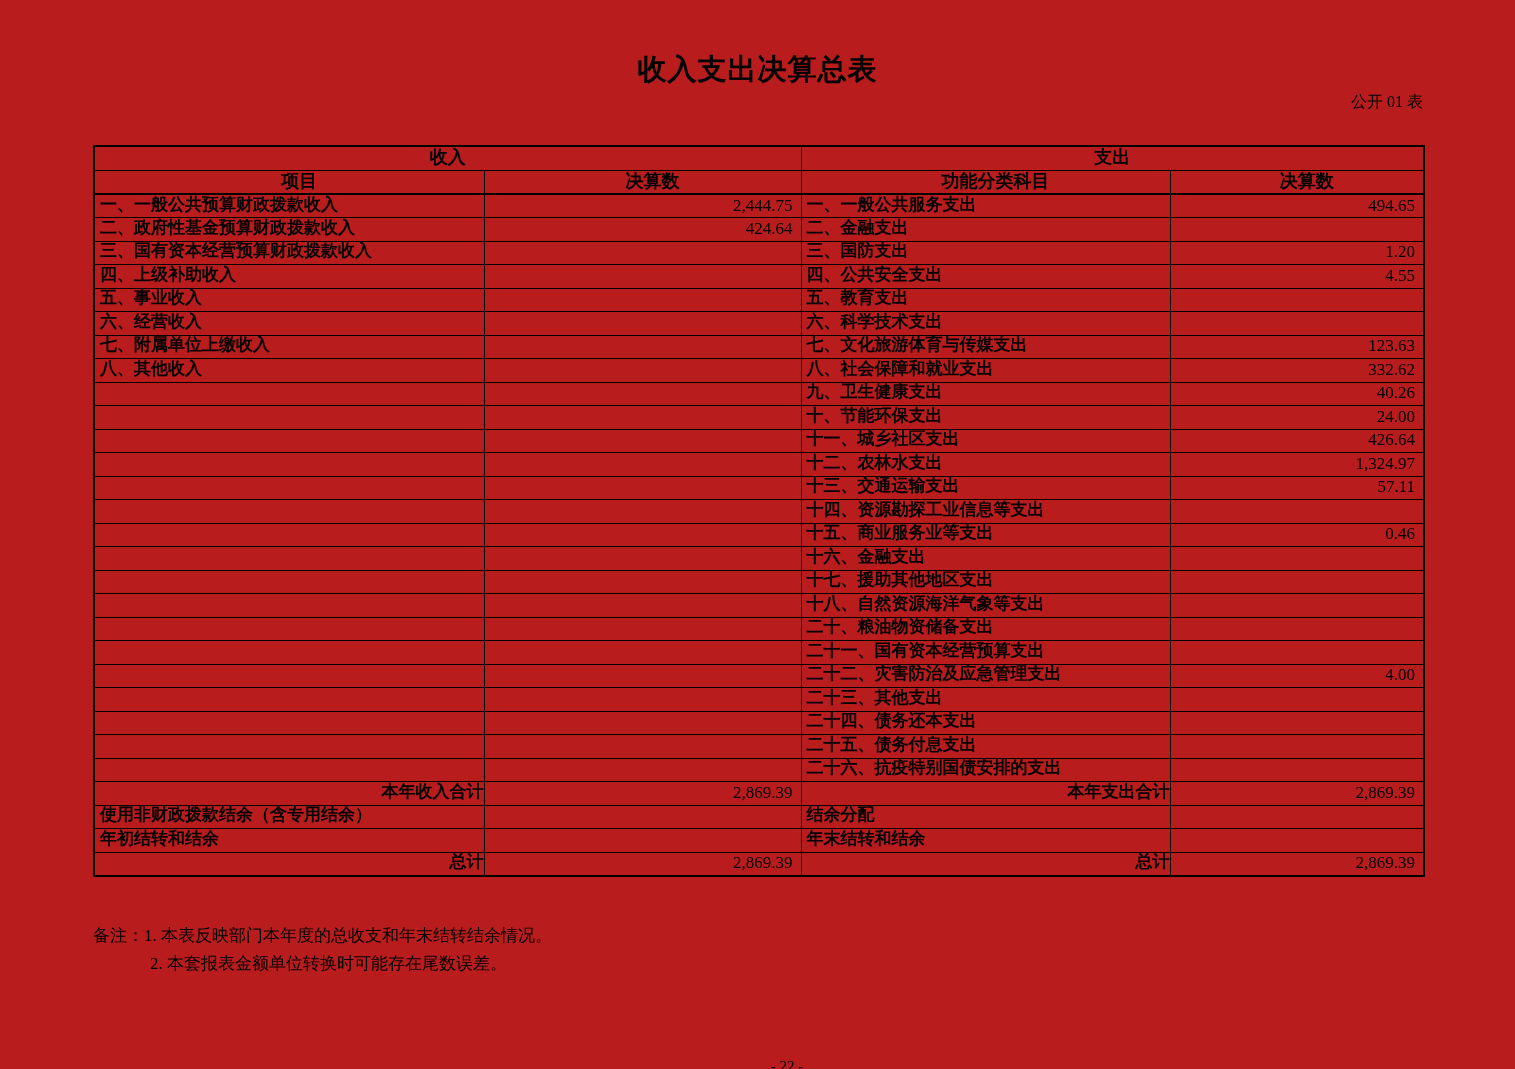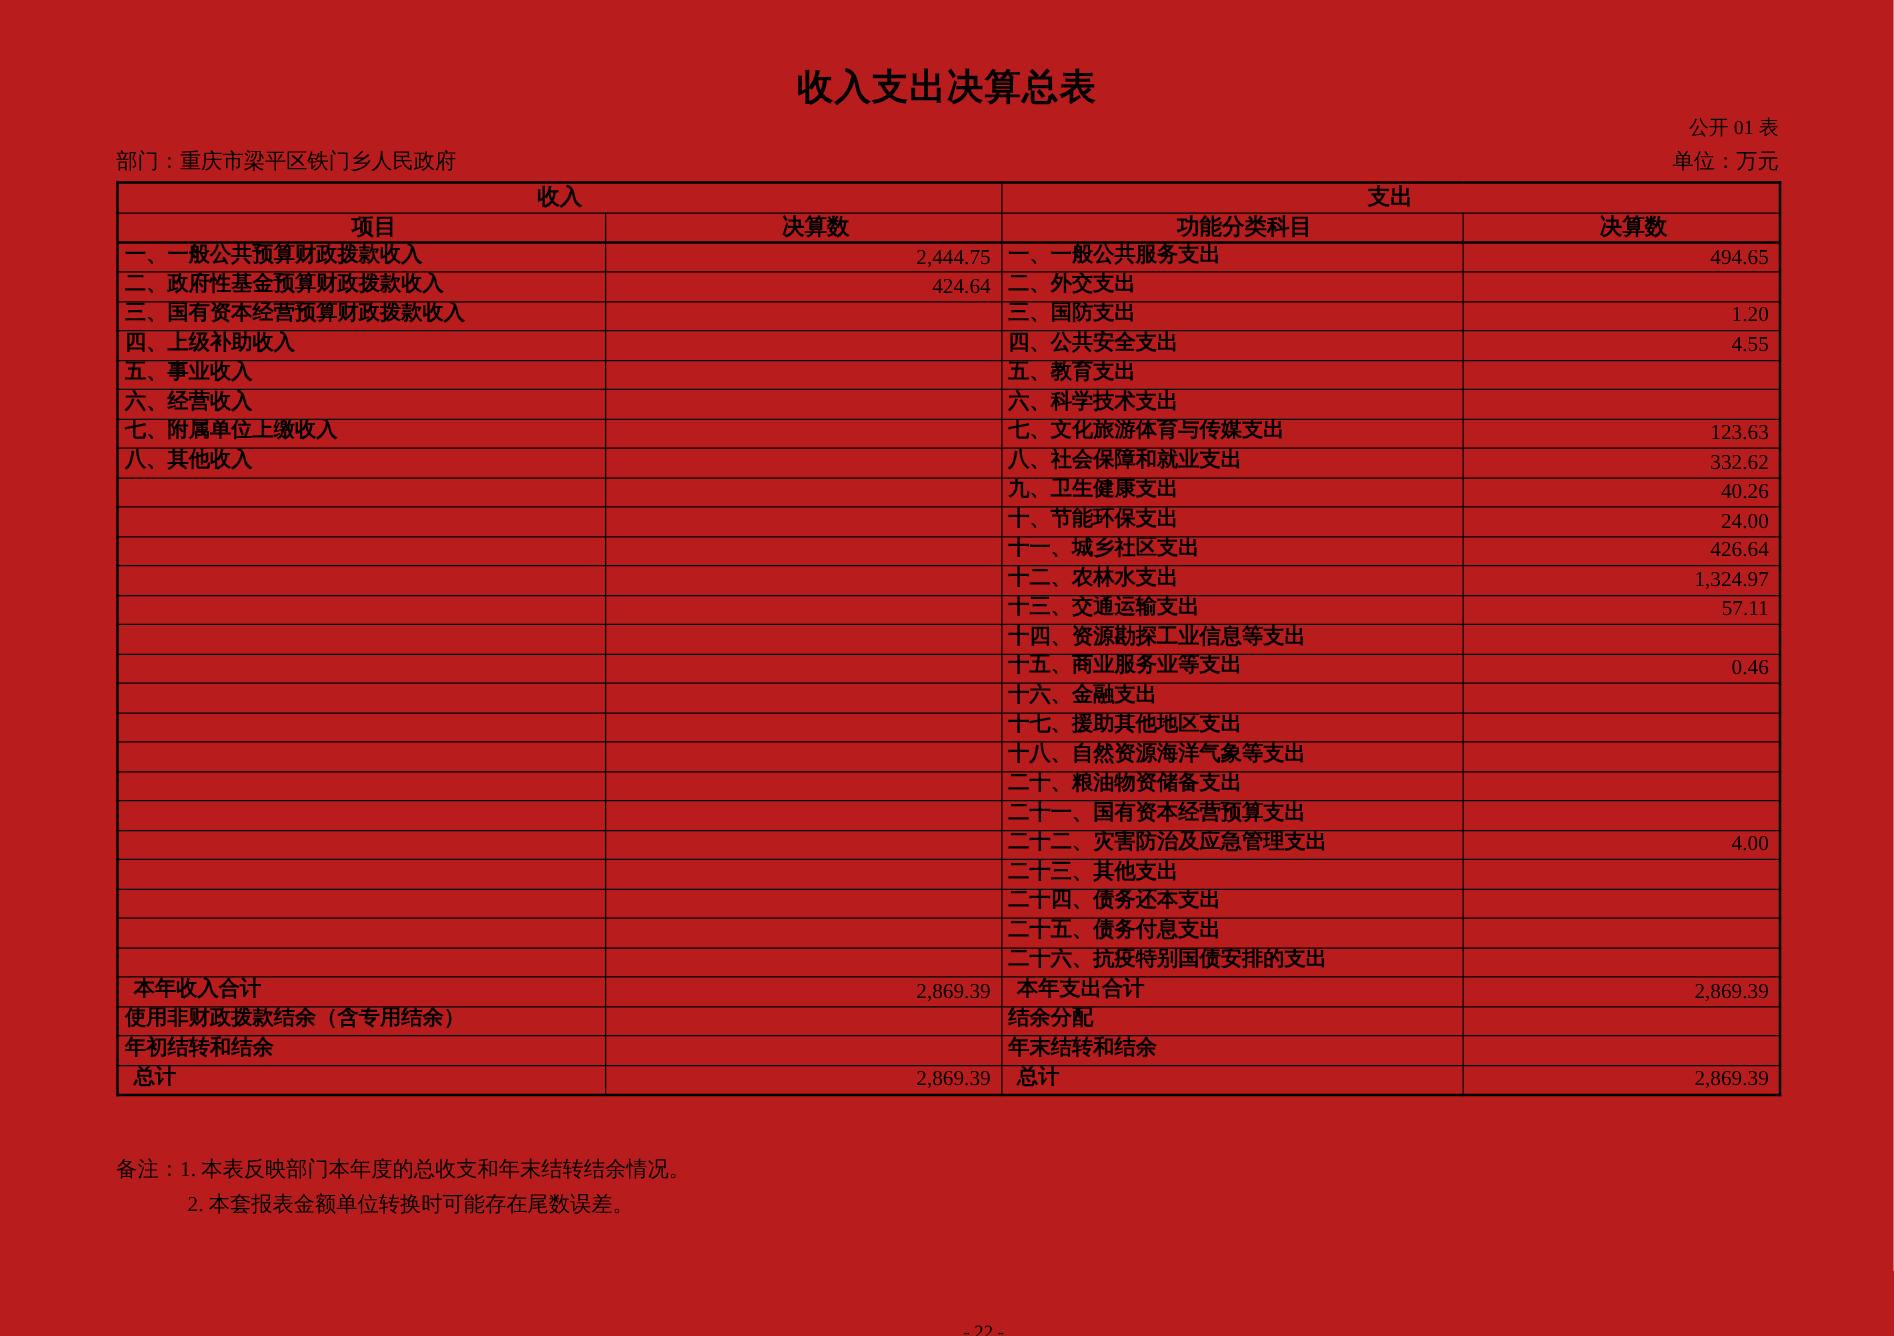--- a/index.html
+++ b/index.html
@@ -32,21 +32,21 @@
   .budget thead th {
     font-family:"Liberation Sans","DejaVu Sans",sans-serif;
     font-weight:bold; font-size:18px; text-align:center; height:24px;margin-left:24px;
   }
   .budget thead tr.cols th { border-bottom:2px solid #000;padding-left:20px; }
   .budget tbody tr { height:23.5px; }
   .c-item {
     font-family:Liberation Mono, monospace;
     font-weight:bold; font-size:17px; text-align:left; padding-left:5px;
   }
-  .c-item.center { text-align:left; padding-left:12px; }
+  .c-item.center { text-align:right; padding-left:12px; }
   .c-num {
     font-family:"Liberation Serif","DejaVu Serif",serif;
     font-size:17px; text-align:right; padding-right:8px;
   }
   .notes {
     position:absolute; left:93px; top:922px;
     font-size:17px; line-height:28px;
   }
   .notes .note-line { display:block; }
   .notes .indent { margin-left:57px; }
@@ -57,24 +57,20 @@
 </style>
 </head>
 <body>
 
 <div class="page">
 
   <div class="title">收入支出决算总表</div>
 
   <div class="doc-label">公开 01 表</div>
 
-  <div class="meta">
-    <span>部门：重庆市梁平区铁门乡人民政府</span>
-    <span>单位：万元</span>
-  </div>
 
   <table class="budget">
     <colgroup>
       <col style="width:390px">
       <col style="width:317px">
       <col style="width:369px">
       <col style="width:254px">
     </colgroup>
     <thead>
       <tr>
@@ -91,21 +87,21 @@
     <tbody>
         <tr>
           <td class="c-item">一、一般公共预算财政拨款收入</td>
           <td class="c-num">2,444.75</td>
           <td class="c-item">一、一般公共服务支出</td>
           <td class="c-num">494.65</td>
         </tr>
         <tr>
           <td class="c-item">二、政府性基金预算财政拨款收入</td>
           <td class="c-num">424.64</td>
-          <td class="c-item">二、外交支出</td>
+          <td class="c-item">二、金融支出</td>
           <td class="c-num"></td>
         </tr>
         <tr>
           <td class="c-item">三、国有资本经营预算财政拨款收入</td>
           <td class="c-num"></td>
           <td class="c-item">三、国防支出</td>
           <td class="c-num">1.20</td>
         </tr>
         <tr>
           <td class="c-item">四、上级补助收入</td>

